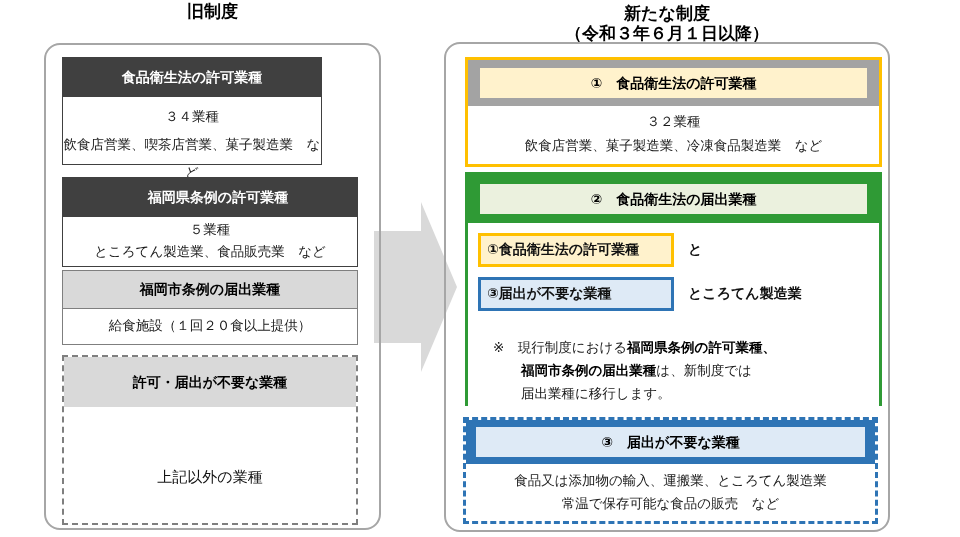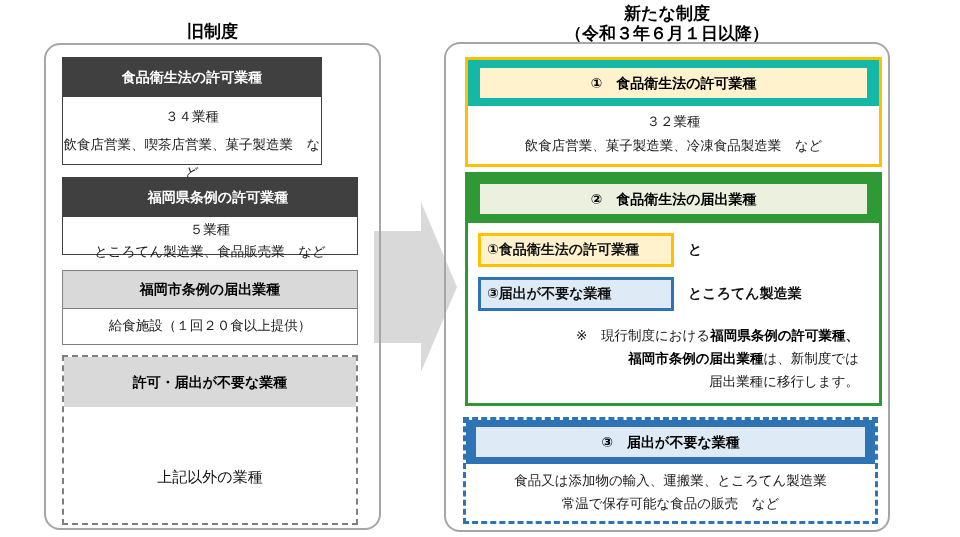--- a/index.html
+++ b/index.html
@@ -78,21 +78,21 @@
   .band { padding: 8px 12px; }
   .band .strip {
     height: 30px;
     line-height: 30px;
     text-align: center;
     font-weight: bold;
     font-size: 14px;
     color: #000000;
   }
   .box-orange { border: 3px solid #ffc000; }
-  .box-orange .band { background: #14b8a6; }
+  .box-orange .band { background: #a3a3a3; }
   .box-orange .strip { background: #fff2cc; }
 
   .box-green { border: 3px solid #2f9a35; }
   .box-green .band { background: #2f9a35; padding: 9px 12px; }
   .box-green .strip { background: #ebf1de; }
 
   .box-blue-dashed { border: 3px dashed #2e74b5; background: #ffffff; }
   .box-blue-dashed .band { background: #2e74b5; padding: 7px 10px; }
   .box-blue-dashed .strip { background: #deeaf6; }
 
@@ -111,57 +111,57 @@
     font-weight: bold;
     font-size: 14px;
     text-align: left;
     background: #fff2cc;
     border: 3px solid #ffc000;
   }
   .chip.blue { background: #deeaf6; border-color: #2e74b5; }
   .chip-suffix { font-weight: bold; font-size: 14px; margin-left: 14px; }
 
   .note {
-    margin: 13px 20px 0 25px;
+    margin: 25px 20px 0 25px;
     font-size: 13.5px;
     line-height: 23px;
-    text-align: right;
+    text-align: left;
     color: #1a1a1a;
   }
   .note b { color: #000000; }
   .note .indent { padding-left: 28px; }
 
   .line { display: block; }
 </style>
 </head>
 <body>
 
 <div id="stage">
 
   <div class="abs" style="left:374px; top:202px; width:83px; height:170px;">
     <svg width="83" height="170" viewBox="0 0 83 170" xmlns="http://www.w3.org/2000/svg">
       <polygon points="0,29 47,29 47,0 83,85 47,170 47,141 0,141" fill="#d9d9d9"></polygon>
     </svg>
   </div>
 
-  <div class="abs col-title" style="left:44px; top:22px; width:337px;">旧制度</div>
+  <div class="abs col-title" style="left:44px; top:2px; width:337px;">旧制度</div>
 
   <div class="abs outer-panel" style="left:44px; top:43px; width:337px; height:487px;"></div>
 
   <div class="abs old-block" style="left:62px; top:57px; width:260px;">
     <div class="hd hd-dark" style="height:40px; line-height:38px;">食品衛生法の許可業種</div>
     <div class="bd bd-dark" style="height:68px; padding-top:6px;">
       <span class="line" style="line-height:28px;">３４業種</span>
       <span class="line" style="line-height:28px;">飲食店営業、喫茶店営業、菓子製造業　など</span>
     </div>
   </div>
 
   <div class="abs old-block" style="left:62px; top:177px; width:296px;">
     <div class="hd hd-dark" style="height:40px; line-height:38px;padding-left:16px;">福岡県条例の許可業種</div>
-    <div class="bd bd-dark" style="height:38px; padding-top:2px;">
+    <div class="bd bd-dark" style="height:50px; padding-top:2px;">
       <span class="line" style="line-height:22px;">５業種</span>
       <span class="line" style="line-height:22px;">ところてん製造業、食品販売業　など</span>
     </div>
   </div>
 
   <div class="abs old-block" style="left:62px; top:270px; width:296px;">
     <div class="hd hd-gray" style="height:39px; line-height:37px;">福岡市条例の届出業種</div>
     <div class="bd bd-gray" style="height:36px; line-height:34px;">給食施設（１回２０食以上提供）</div>
   </div>
 

